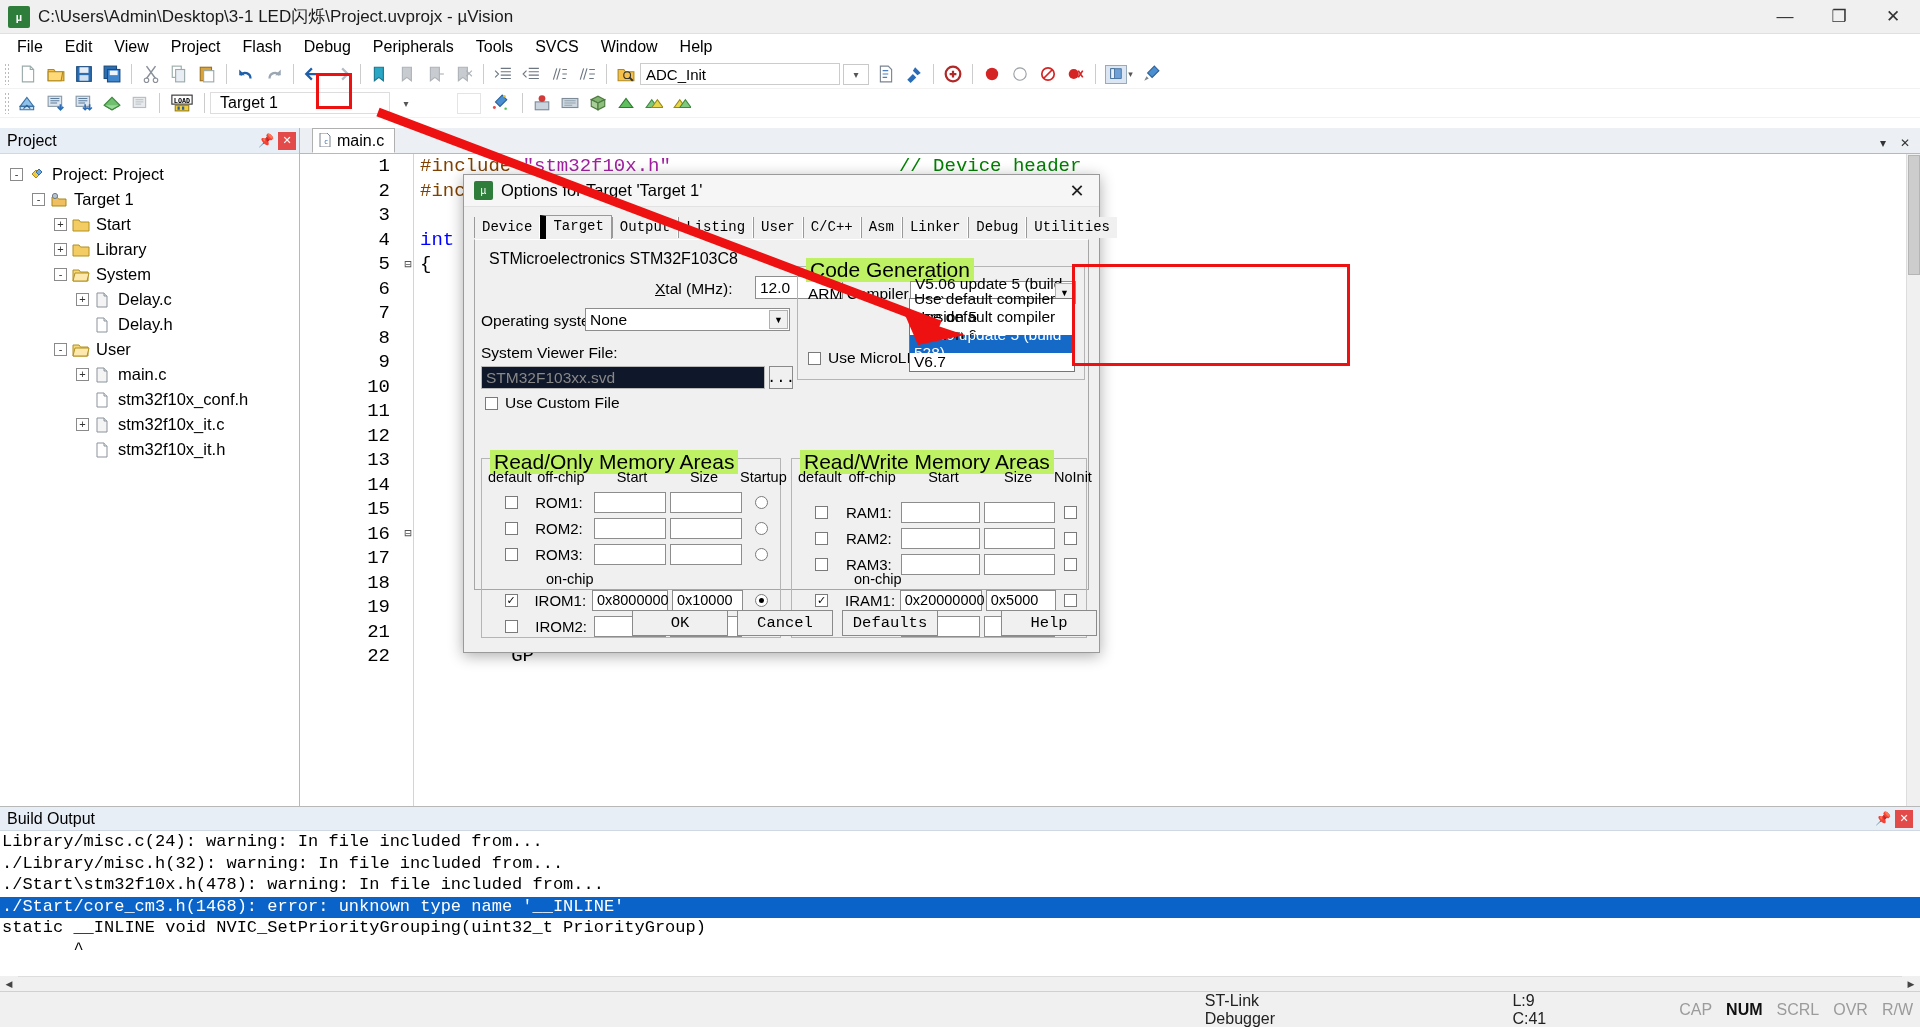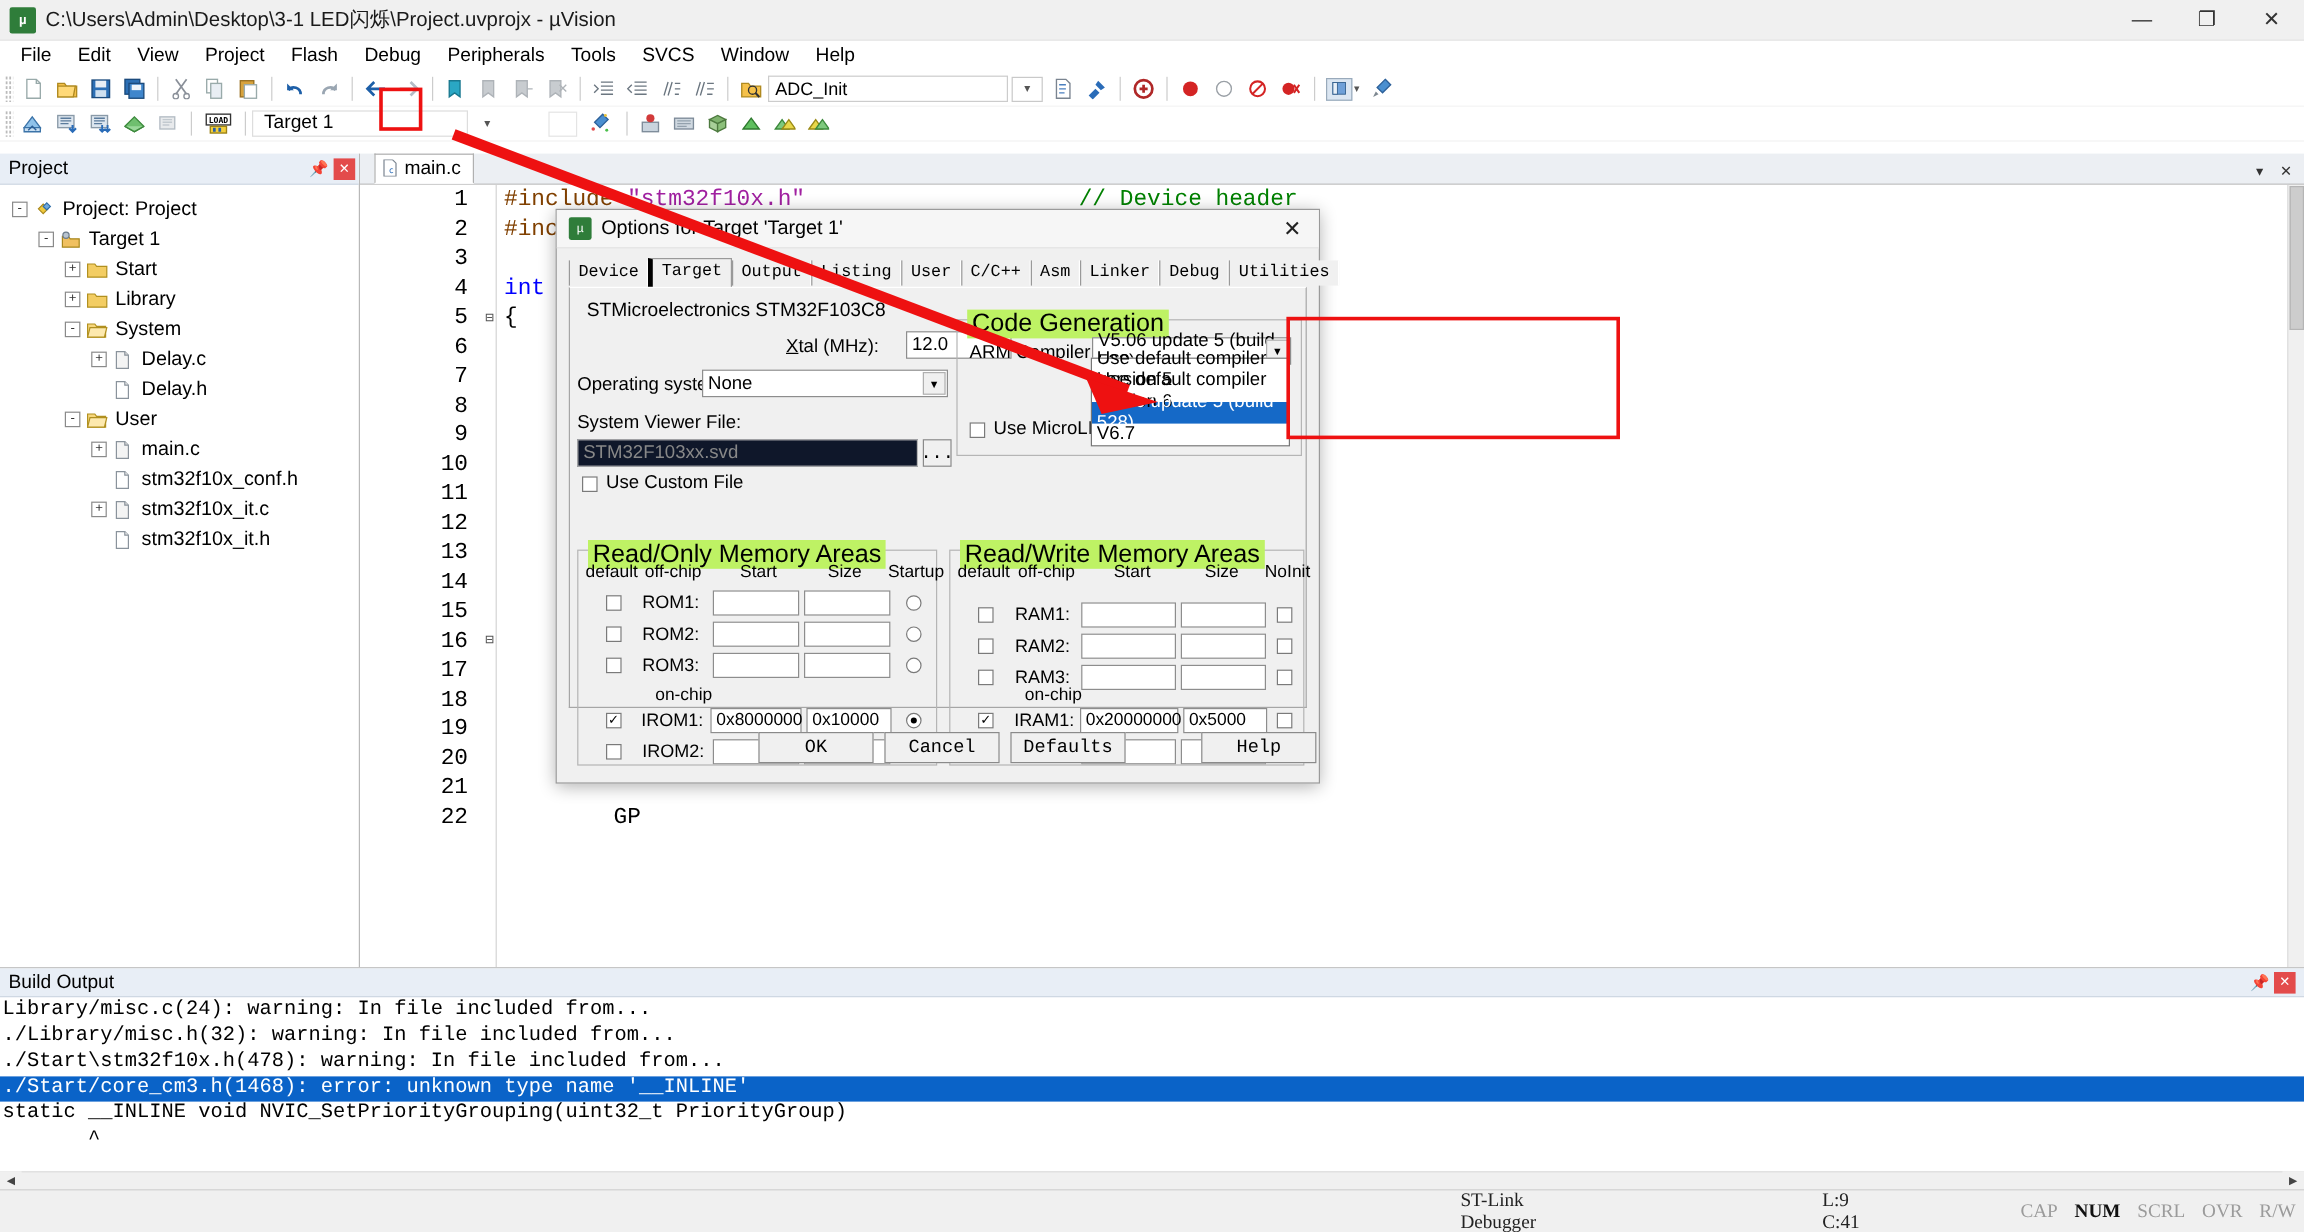--- a/index.html
+++ b/index.html
@@ -174,21 +174,21 @@
   #bo-hscroll {
     position:absolute; left:0; right:0; bottom:0; height:15px;
     background:#f0f0f0; border-top:1px solid #ddd; display:flex;
     align-items:center; justify-content:space-between;
   }
 
   
   #statusbar {
     position:absolute; left:0; right:0; bottom:0; height:36px;
     background:#f0f0f0; border-top:1px solid #d0d0d0; display:flex;
-    align-items:center; font-size:16px; color:#222;font-family:Liberation Serif, serif;
+    align-items:center; font-size:16px; color:#222;
   }
   .sb-cell { padding:0 12px; height:22px; display:flex; align-items:center; }
   .sb-ind { padding:0 7px; color:#9b9b9b; }
   .sb-ind.on { color:#111; font-weight:bold; }
 
   
   #dialog {
     position:absolute; left:463px; top:174px; width:637px; height:479px;
     background:#f0f0f0; border:1px solid #9a9a9a;
     box-shadow:0 3px 14px rgba(0,0,0,.32); z-index:50;
@@ -202,21 +202,21 @@
     margin-right:8px; border-radius:2px; }
   #dlg-close { margin-left:auto; width:44px; height:31px; display:flex;
     align-items:center; justify-content:center; font-size:18px; color:#222; }
   #dlg-tabs {
     display:flex; align-items:flex-end; height:22px; margin:9px 0 0 10px;
     font-family:"Liberation Mono", monospace; font-size:14px;
   }
   .dtab { padding:2px 7px 3px; border-left:1px solid #999;
     border-right:1px solid #fff; background:#f0f0f0; }
   .dtab.active { background:#f0f0f0; font-weight:normal; padding-bottom:5px;
-    border-top:1px solid #999; border-left:4px solid #000000;
+    border-top:1px solid #999; border-left:6px solid #000000;
     border-right:1px solid #999; margin-bottom:-1px; position:relative;
     z-index:2; }
   #dlg-body {
     position:absolute; left:10px; right:10px; top:64px; bottom:62px;
     background:#f0f0f0; border:1px solid #a6a6a6; border-top:1px solid #fff;
   }
   .dev-name { position:absolute; left:14px; top:10px; font-size:16px; }
   .fld-label { font-size:15.5px; }
   .txtbox {
     border:1px solid #8d8d8d; background:#fff; height:23px; font-size:15.5px;
@@ -756,21 +756,20 @@
         <div class="code-line"><span class="gutter">10</span><span class="fold"></span><span class="codetext"><span>    GPIO_I</span></span></div>
         <div class="code-line"><span class="gutter">11</span><span class="fold"></span><span class="codetext"><span>    GPIO_I</span></span></div>
         <div class="code-line"><span class="gutter">12</span><span class="fold"></span><span class="codetext"><span>    GPIO_I</span></span></div>
         <div class="code-line"><span class="gutter">13</span><span class="fold"></span><span class="codetext"><span>    GPIO_I</span></span></div>
         <div class="code-line"><span class="gutter">14</span><span class="fold"></span><span class="codetext"></span></div>
         <div class="code-line"><span class="gutter">15</span><span class="fold"></span><span class="codetext"><span>    </span><span class="kw">while</span></span></div>
         <div class="code-line"><span class="gutter">16</span><span class="fold">⊟</span><span class="codetext"><span>    {</span></span></div>
         <div class="code-line"><span class="gutter">17</span><span class="fold"></span><span class="codetext"><span>        GP</span></span></div>
         <div class="code-line"><span class="gutter">18</span><span class="fold"></span><span class="codetext"><span>        De</span></span></div>
         <div class="code-line"><span class="gutter">19</span><span class="fold"></span><span class="codetext"><span>        GP</span></span></div>
-        <div class="code-line"><span class="gutter">20</span><span class="fold"></span><span class="codetext"><span>        De</span></span></div>
         <div class="code-line"><span class="gutter">21</span><span class="fold"></span><span class="codetext"></span></div>
         <div class="code-line"><span class="gutter">22</span><span class="fold"></span><span class="codetext"><span>        GP</span></span></div>
       </div>
     <div id="gutter-line"></div>
     <div id="editor-vscroll">
       <div class="vthumb" style="height:120px"></div>
     </div>
     <div id="editor-hscroll"></div>
   </div>
 </div>

